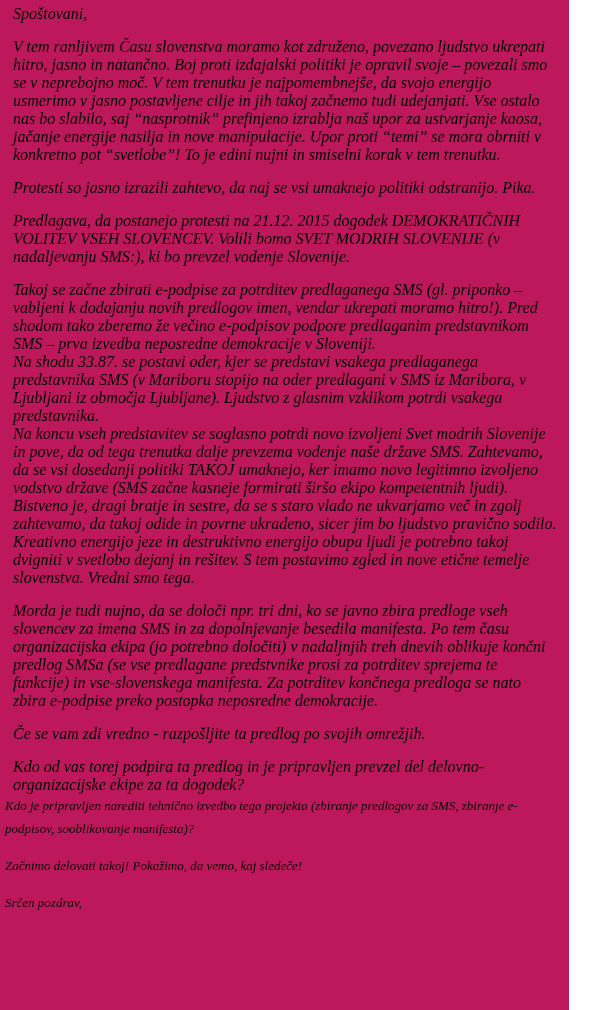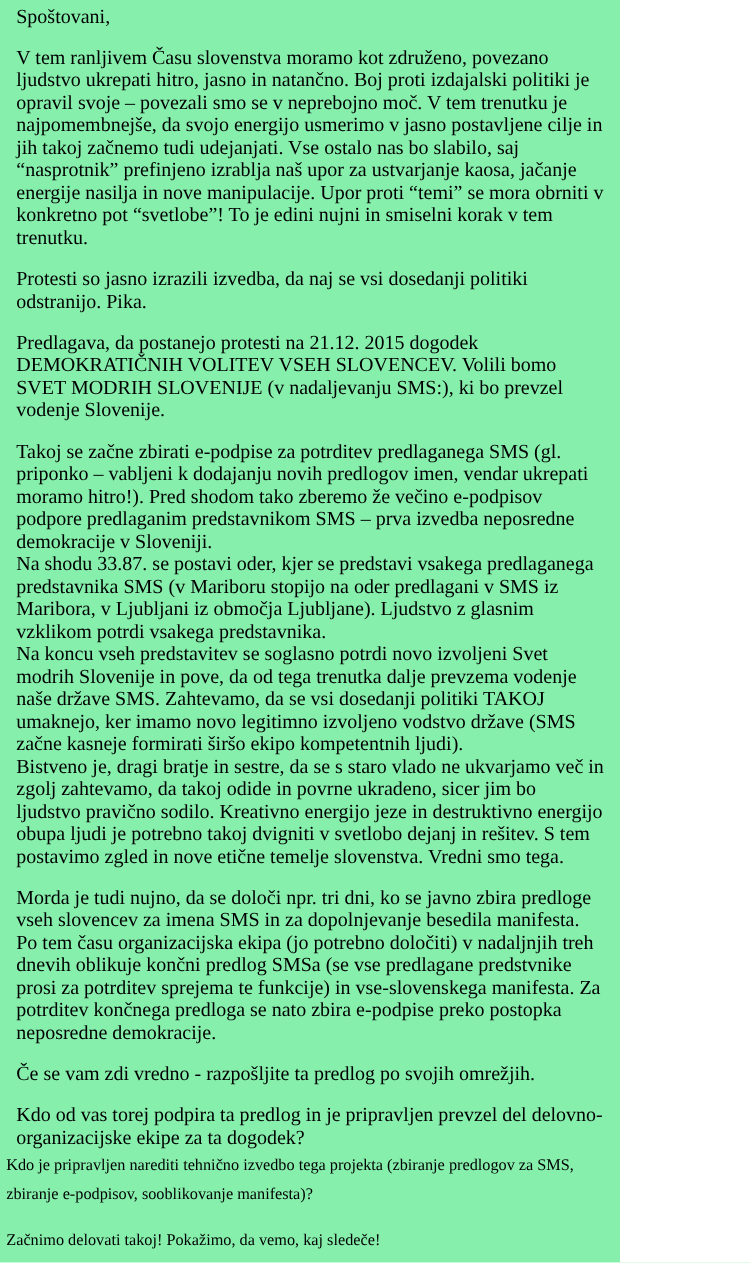--- a/index.html
+++ b/index.html
@@ -2,28 +2,29 @@
 <html><head>
 <meta charset="utf-8">
 <style>
   html, body {
     margin: 0;
     padding: 0;
     background: #ffffff;
   }
   .page {
     position: relative;
-    width: 496px;
+    width: 569px;
     height: 1010px;
-    background: #86efac;
+    background: #be185d;
     color: #000000;
     font-family: "Liberation Serif", "DejaVu Serif", serif;
     box-sizing: border-box;
     padding: 5px 12px 0 13px;
     overflow: hidden;
+    font-style: italic;
   }
   .p {
     margin: 0 0 15px 0;
     font-size: 16px;
     line-height: 18px;
     text-align: left;
   }
   .p-tight {
     margin-bottom: 0;
   }
@@ -34,21 +35,21 @@
     margin-right: -6px;
     margin-bottom: 14px;
   }
 </style>
 </head>
 <body>
 
 <div class="page">
   <p class="p">Spoštovani,</p>
   <p class="p">V tem ranljivem Času slovenstva moramo kot združeno, povezano ljudstvo ukrepati hitro, jasno in natančno. Boj proti izdajalski politiki je opravil svoje – povezali smo se v neprebojno moč. V tem trenutku je najpomembnejše, da svojo energijo usmerimo v jasno postavljene cilje in jih takoj začnemo tudi udejanjati. Vse ostalo nas bo slabilo, saj “nasprotnik” prefinjeno izrablja naš upor za ustvarjanje kaosa, jačanje energije nasilja in nove manipulacije. Upor proti “temi” se mora obrniti v konkretno pot “svetlobe”! To je edini nujni in smiselni korak v tem trenutku.</p>
-  <p class="p">Protesti so jasno izrazili izvedba, da naj se vsi dosedanji politiki odstranijo. Pika.</p>
+  <p class="p">Protesti so jasno izrazili zahtevo, da naj se vsi umaknejo politiki odstranijo. Pika.</p>
   <p class="p">Predlagava, da postanejo protesti na 21.12. 2015 dogodek DEMOKRATIČNIH VOLITEV VSEH SLOVENCEV. Volili bomo SVET MODRIH SLOVENIJE (v nadaljevanju SMS:), ki bo prevzel vodenje Slovenije.</p>
   <p class="p p-tight">Takoj se začne zbirati e-podpise za potrditev predlaganega SMS (gl. priponko – vabljeni k dodajanju novih predlogov imen, vendar ukrepati moramo hitro!). Pred shodom tako zberemo že večino e-podpisov podpore predlaganim predstavnikom SMS – prva izvedba neposredne demokracije v Sloveniji.</p>
   <p class="p p-tight">Na shodu 33.87. se postavi oder, kjer se predstavi vsakega predlaganega predstavnika SMS (v Mariboru stopijo na oder predlagani v SMS iz Maribora, v Ljubljani iz območja Ljubljane). Ljudstvo z glasnim vzklikom potrdi vsakega predstavnika.</p>
   <p class="p p-tight">Na koncu vseh predstavitev se soglasno potrdi novo izvoljeni Svet modrih Slovenije in pove, da od tega trenutka dalje prevzema vodenje naše države SMS. Zahtevamo, da se vsi dosedanji politiki TAKOJ umaknejo, ker imamo novo legitimno izvoljeno vodstvo države (SMS začne kasneje formirati širšo ekipo kompetentnih ljudi).</p>
   <p class="p">Bistveno je, dragi bratje in sestre, da se s staro vlado ne ukvarjamo več in zgolj zahtevamo, da takoj odide in povrne ukradeno, sicer jim bo ljudstvo pravično sodilo. Kreativno energijo jeze in destruktivno energijo obupa ljudi je potrebno takoj dvigniti v svetlobo dejanj in rešitev. S tem postavimo zgled in nove etične temelje slovenstva. Vredni smo tega.</p>
   <p class="p">Morda je tudi nujno, da se določi npr. tri dni, ko se javno zbira predloge vseh slovencev za imena SMS in za dopolnjevanje besedila manifesta. Po tem času organizacijska ekipa (jo potrebno določiti) v nadaljnjih treh dnevih oblikuje končni predlog SMSa (se vse predlagane predstvnike prosi za potrditev sprejema te funkcije) in vse-slovenskega manifesta. Za potrditev končnega predloga se nato zbira e-podpise preko postopka neposredne demokracije.</p>
   <p class="p">Če se vam zdi vredno - razpošljite ta predlog po svojih omrežjih.</p>
   <p class="p p-tight">Kdo od vas torej podpira ta predlog in je pripravljen prevzel del delovno-organizacijske ekipe za ta dogodek?</p>
   <p class="p p-large">Kdo je pripravljen narediti tehnično izvedbo tega projekta (zbiranje predlogov za SMS, zbiranje e-podpisov, sooblikovanje manifesta)?</p>
   <p class="p p-large">Začnimo delovati takoj! Pokažimo, da vemo, kaj sledeče!</p>

